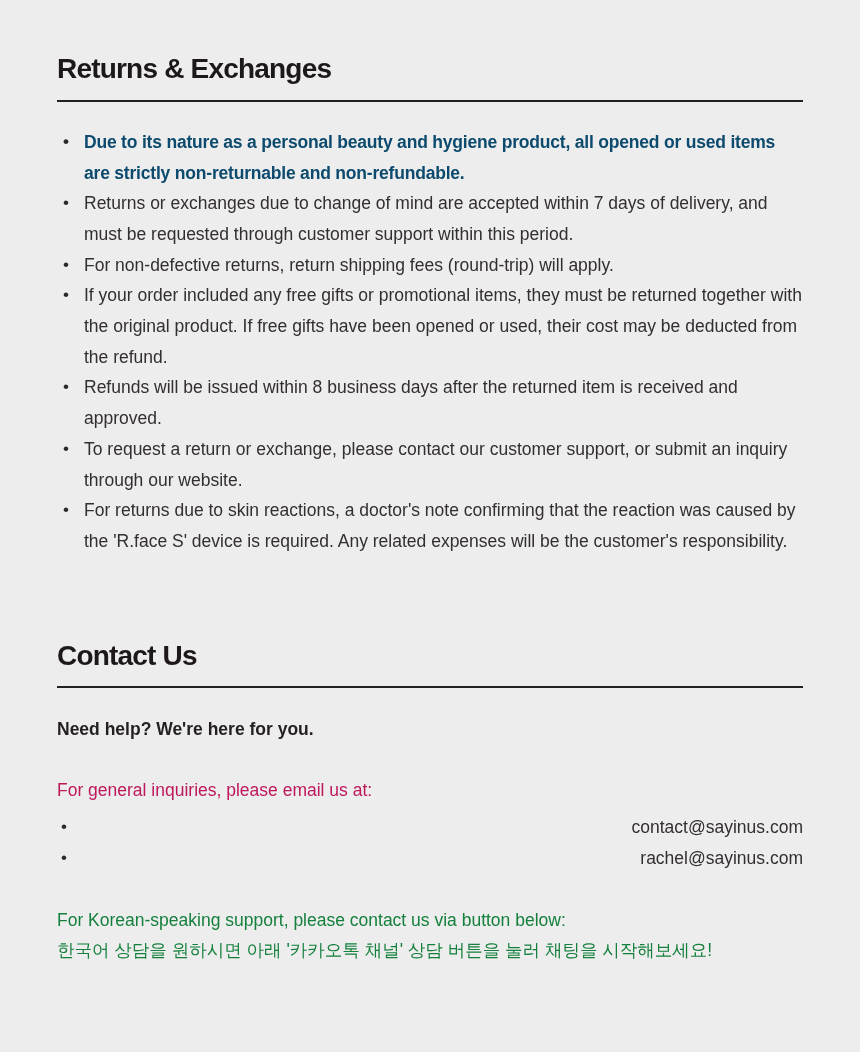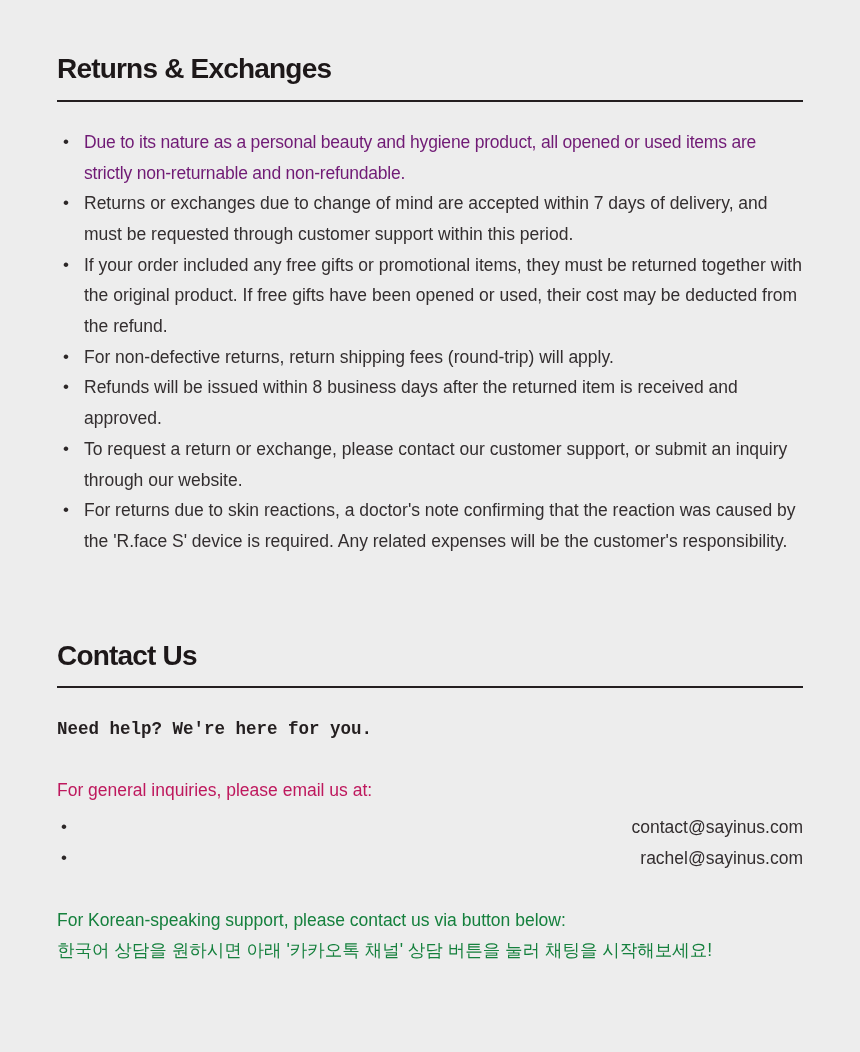--- a/index.html
+++ b/index.html
@@ -45,34 +45,33 @@
   }
   .bullets li::before {
     content: "\2022";
     position: absolute;
     left: 6px;
     top: 0;
     font-size: 17px;
     color: #2c2728;
   }
   .bullets li.bold {
-    font-weight: 400;
+    font-weight: 700;
     letter-spacing: -0.2px;
-    color: #701a75;
+    color: #0c4a6e;
   }
   .contact-section {
     margin-top: 84px;
   }
   .need-help {
     margin: 26px 0 0 0;
     font-size: 17.5px;
     font-weight: 700;
     color: #241f20;
     line-height: 30px;
-    font-family: Liberation Mono, monospace;
   }
   .email-intro {
     margin: 31px 0 0 0;
     font-size: 17.5px;
     line-height: 30px;
     color: #be185d;
   }
   .emails {
     margin-top: 7px;
     text-align: right;
@@ -100,23 +99,23 @@
 
   <section>
     <h1 class="section-title">Returns &amp; Exchanges</h1>
     <hr class="rule">
     <ul class="bullets">
 
         <li class="bold">Due to its nature as a personal beauty and hygiene product, all opened or used items are strictly non-returnable and non-refundable.</li>
 
         <li>Returns or exchanges due to change of mind are accepted within 7 days of delivery, and must be requested through customer support within this period.</li>
 
+        <li>For non-defective returns, return shipping fees (round-trip) will apply.</li>
+
         <li>If your order included any free gifts or promotional items, they must be returned together with the original product. If free gifts have been opened or used, their cost may be deducted from the refund.</li>
-
-        <li>For non-defective returns, return shipping fees (round-trip) will apply.</li>
 
         <li>Refunds will be issued within 8 business days after the returned item is received and approved.</li>
 
         <li>To request a return or exchange, please contact our customer support, or submit an inquiry through our website.</li>
 
         <li>For returns due to skin reactions, a doctor's note confirming that the reaction was caused by the 'R.face S' device is required. Any related expenses will be the customer's responsibility.</li>
       </ul>
   </section>
 
   <section class="contact-section">

